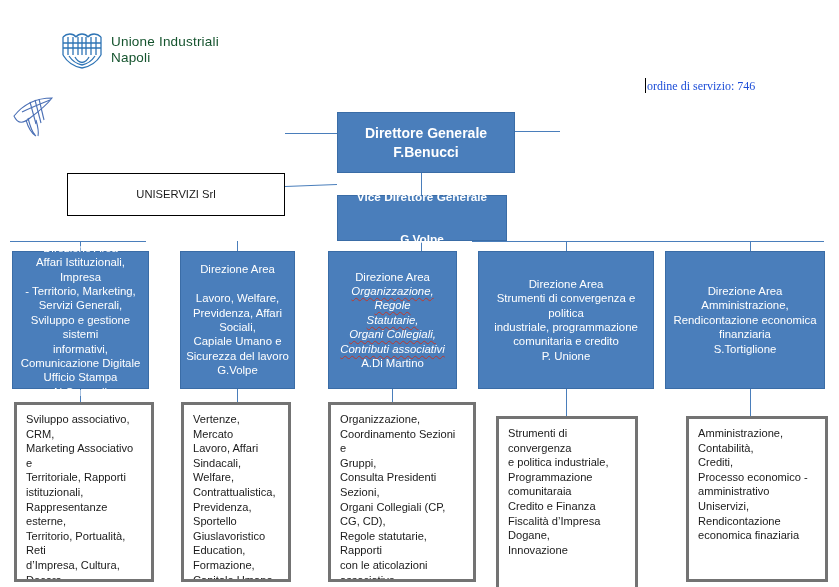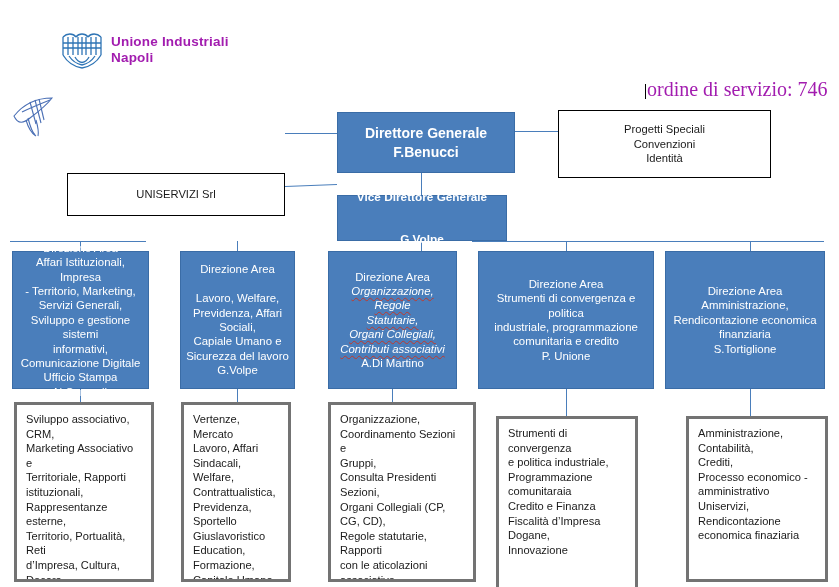--- a/index.html
+++ b/index.html
@@ -23,39 +23,38 @@
   .logo-wrap {
     position: absolute;
     left: 60px;
     top: 31px;
     display: flex;
     align-items: center;
     gap: 7px;
   }
   .logo-mark { width: 44px; height: 38px; display: block; }
   .logo-text {
-    color: #a21caf;
+    color: #14532d;
     font-size: 13.5px;
     line-height: 16px;
     letter-spacing: .2px;
     white-space: pre-line;
-    font-weight: bold;
   }
 
   
   .doodle { position: absolute; left: 8px; top: 90px; width: 56px; height: 50px; }
 
   
   .ordine {
     position: absolute;
     left: 645px;
     top: 78px;
     font-family: "Liberation Serif", serif;
-    font-size: 20px;
-    color: #a21caf;
+    font-size: 12px;
+    color: #1d4ed8;
     white-space: nowrap;
   }
   .caret {
     display: inline-block;
     width: 1px;
     height: 15px;
     background: #000;
     vertical-align: -3px;
     margin-right: 1px;
   }
@@ -189,23 +188,20 @@
 
   <div class="ln lnv" style="left:80px; top:389px; height:13px;"></div>
   <div class="ln lnv" style="left:237px; top:389px; height:13px;"></div>
   <div class="ln lnv" style="left:392px; top:389px; height:13px;"></div>
   <div class="ln lnv" style="left:566px; top:389px; height:27px;"></div>
   <div class="ln lnv" style="left:750px; top:389px; height:27px;"></div>
 
 
   <div class="wbox" style="left:67px; top:173px; width:218px; height:43px;">UNISERVIZI Srl</div>
 
-  <div class="wbox" style="left:558px; top:110px; width:213px; height:68px;">Progetti Speciali
-Convenzioni
-Identità</div>
 
   <div class="bbox big" style="left:337px; top:112px; width:178px; height:61px;">Direttore Generale
 F.Benucci</div>
 
   <div class="bbox mid" style="left:337px; top:195px; width:170px; height:46px;">Vice Direttore Generale
 
 G.Volpe</div>
 
   <div class="bbox" style="left:12px; top:251px; width:137px; height:138px;">
     <span>Direzione Area</span>

